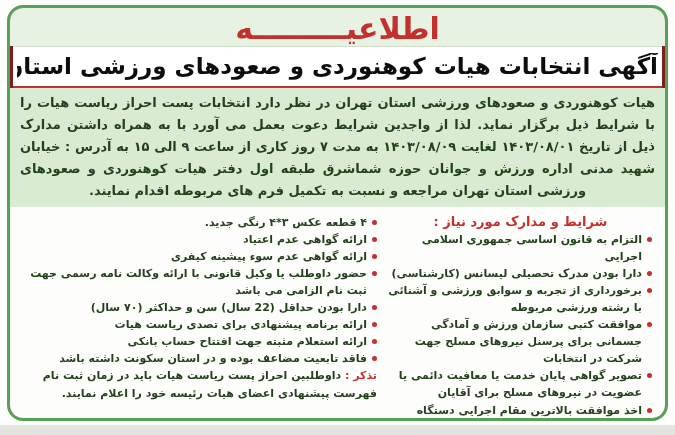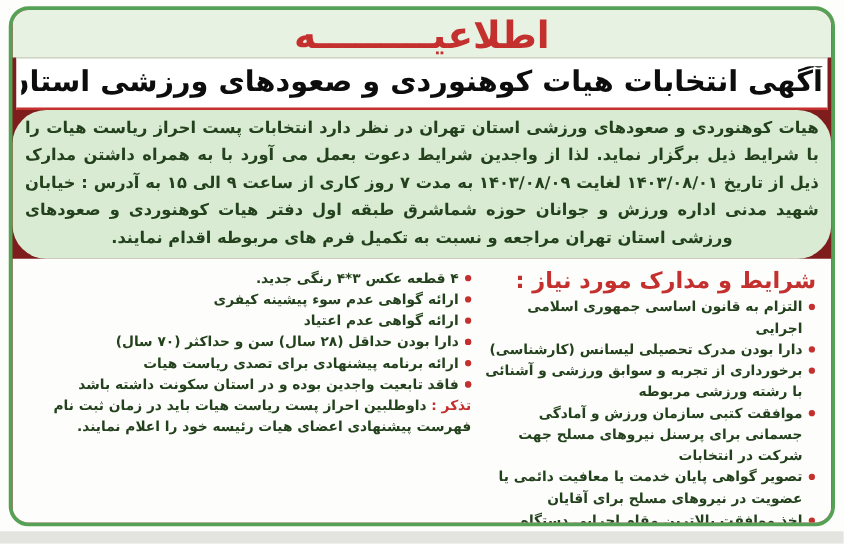--- a/index.html
+++ b/index.html
@@ -48,37 +48,36 @@
   }
   .intro {
     background: var(--intro-green, #d9ecd3);
     color: var(--text-dark-green, #24411d);
     font-size: 13px; font-weight: 700;
     line-height: 1.7;
     padding: 4px 10px 5px;
     text-align: justify;
     text-align-last: center;
     flex: 0 0 auto;
-    border-radius: 27px;
   }
   .columns {
     display: flex;
     gap: 10px;
     padding: 7px 12px 4px;
     background: #fdfdfb;
     flex: 1 1 auto;
     align-items: flex-start;
   }
   .col { min-width: 0; }
   .col-requirements { flex: 0 0 42%; }
   .col-documents   { flex: 1 1 auto; }
   .col-header {
     color: var(--accent-red, #c4302e);
-    font-size: 18px; font-weight: 700;
-    text-align: right;
+    font-size: 13px; font-weight: 700;
+    text-align: center;
     margin-bottom: 2px;
   }
   ul.items { list-style: none; }
   .item {
     position: relative;
     padding-right: 11px;
     text-align: right;
     font-size: 11px; font-weight: 700;
     line-height: 1.55;
     color: var(--text-dark-green, #24411d);
@@ -157,50 +156,52 @@
       <div class="col col-documents">
         <ul class="items">
 
             <li class="item">
               <span class="bullet"></span>
               <span>۴ قطعه عکس ۳*۴ رنگی جدید.</span>
             </li>
 
             <li class="item">
               <span class="bullet"></span>
+              <span>ارائه گواهی عدم اعتیاد</span>
+            </li>
+
+            <li class="item">
+              <span class="bullet"></span>
               <span>ارائه گواهی عدم سوء پیشینه کیفری</span>
             </li>
 
-            <li class="item">
-              <span class="bullet"></span>
-              <span>ارائه گواهی عدم اعتیاد</span>
-            </li>
-
-
-            <li class="item">
-              <span class="bullet"></span>
-            </li>
-
-            <li class="item">
-              <span class="bullet"></span>
-              <span>دارا بودن حداقل (۲۸ سال) سن و حداکثر (۷۰ سال)</span>
+
+            <li class="item">
+              <span class="bullet"></span>
+              <span>حضور داوطلب یا وکیل قانونی با ارائه وکالت نامه رسمی جهت ثبت نام الزامی می باشد</span>
+            </li>
+
+            <li class="item">
+              <span class="bullet"></span>
+              <span>دارا بودن حداقل (22 سال) سن و حداکثر (۷۰ سال)</span>
             </li>
 
             <li class="item">
               <span class="bullet"></span>
               <span>ارائه برنامه پیشنهادی برای تصدی ریاست هیات</span>
             </li>
 
             <li class="item">
               <span class="bullet"></span>
-            </li>
-
-            <li class="item">
-              <span class="bullet"></span>
-              <span>فاقد تابعیت واجدین بوده و در استان سکونت داشته باشد</span>
+              <span>ارائه استعلام مثبته جهت افتتاح حساب بانکی</span>
+            </li>
+
+            <li class="item">
+              <span class="bullet"></span>
+              <span>فاقد تابعیت مضاعف بوده و در استان سکونت داشته باشد</span>
             </li>
           </ul>
         <div class="note">
           <span class="note-label">تذکر :</span>
           <span>داوطلبین احراز پست ریاست هیات باید در زمان ثبت نام فهرست پیشنهادی اعضای هیات رئیسه خود را اعلام نمایند.</span>
         </div>
 
       </div>
 
     </div>

